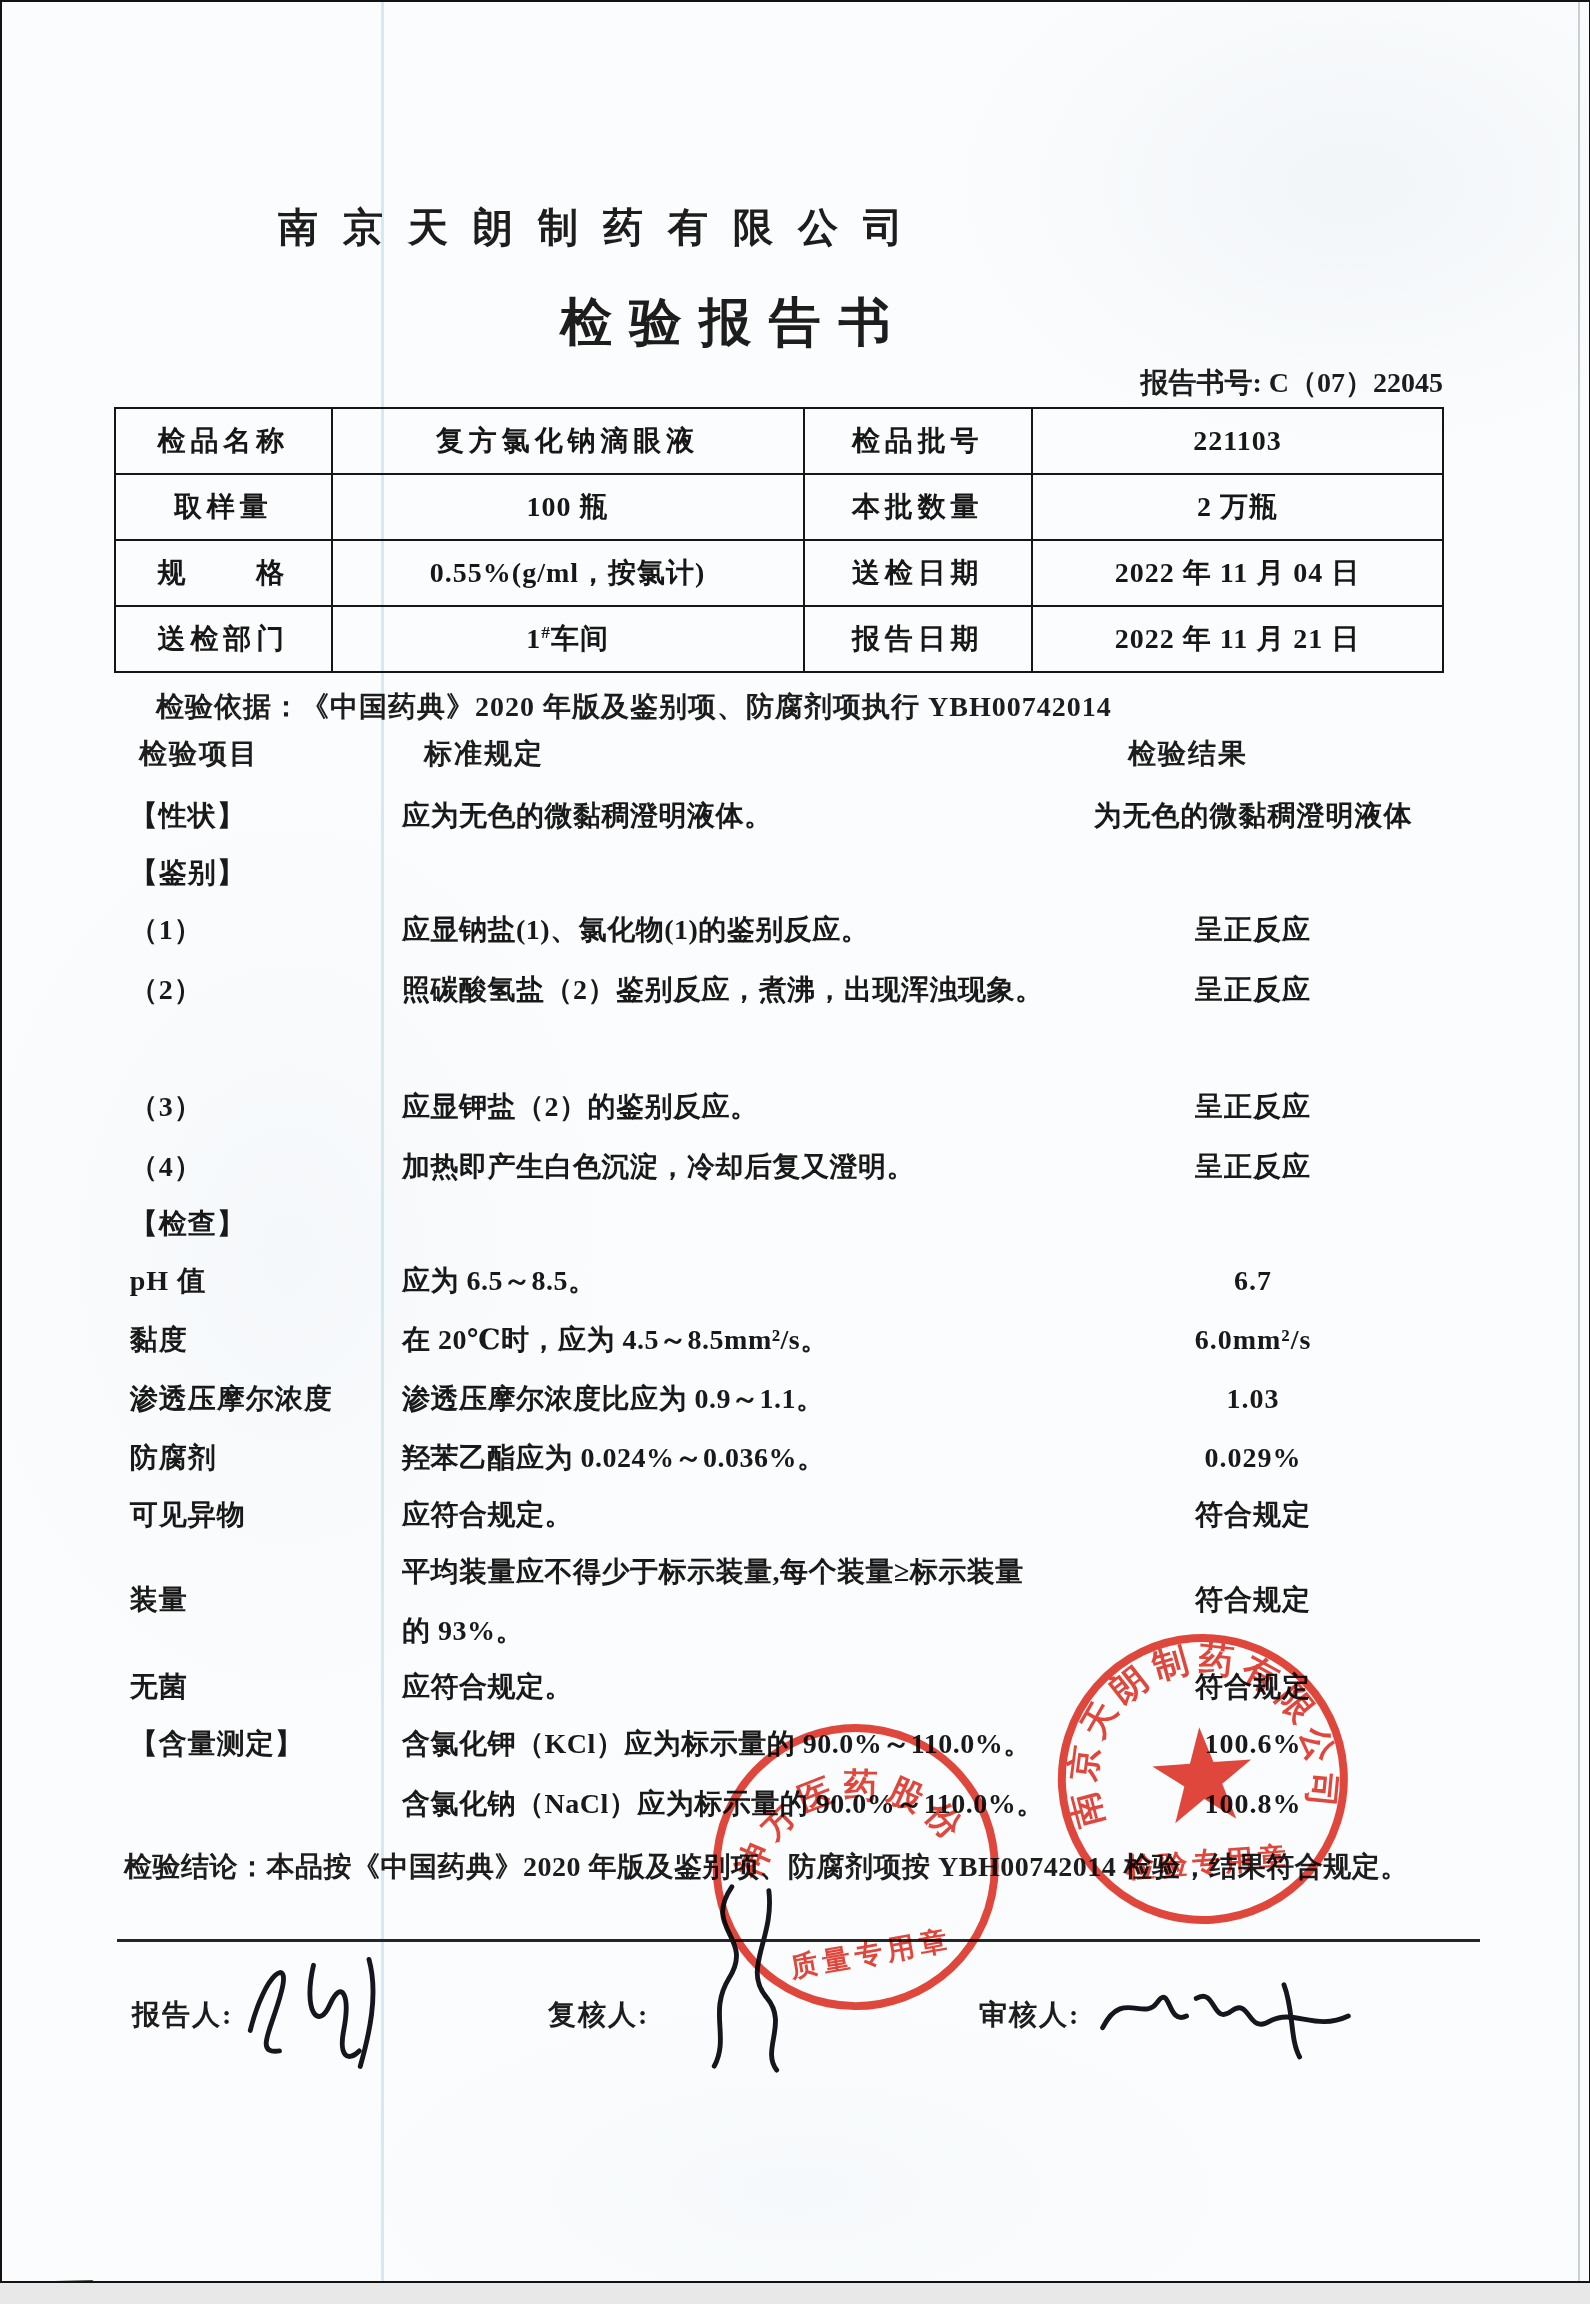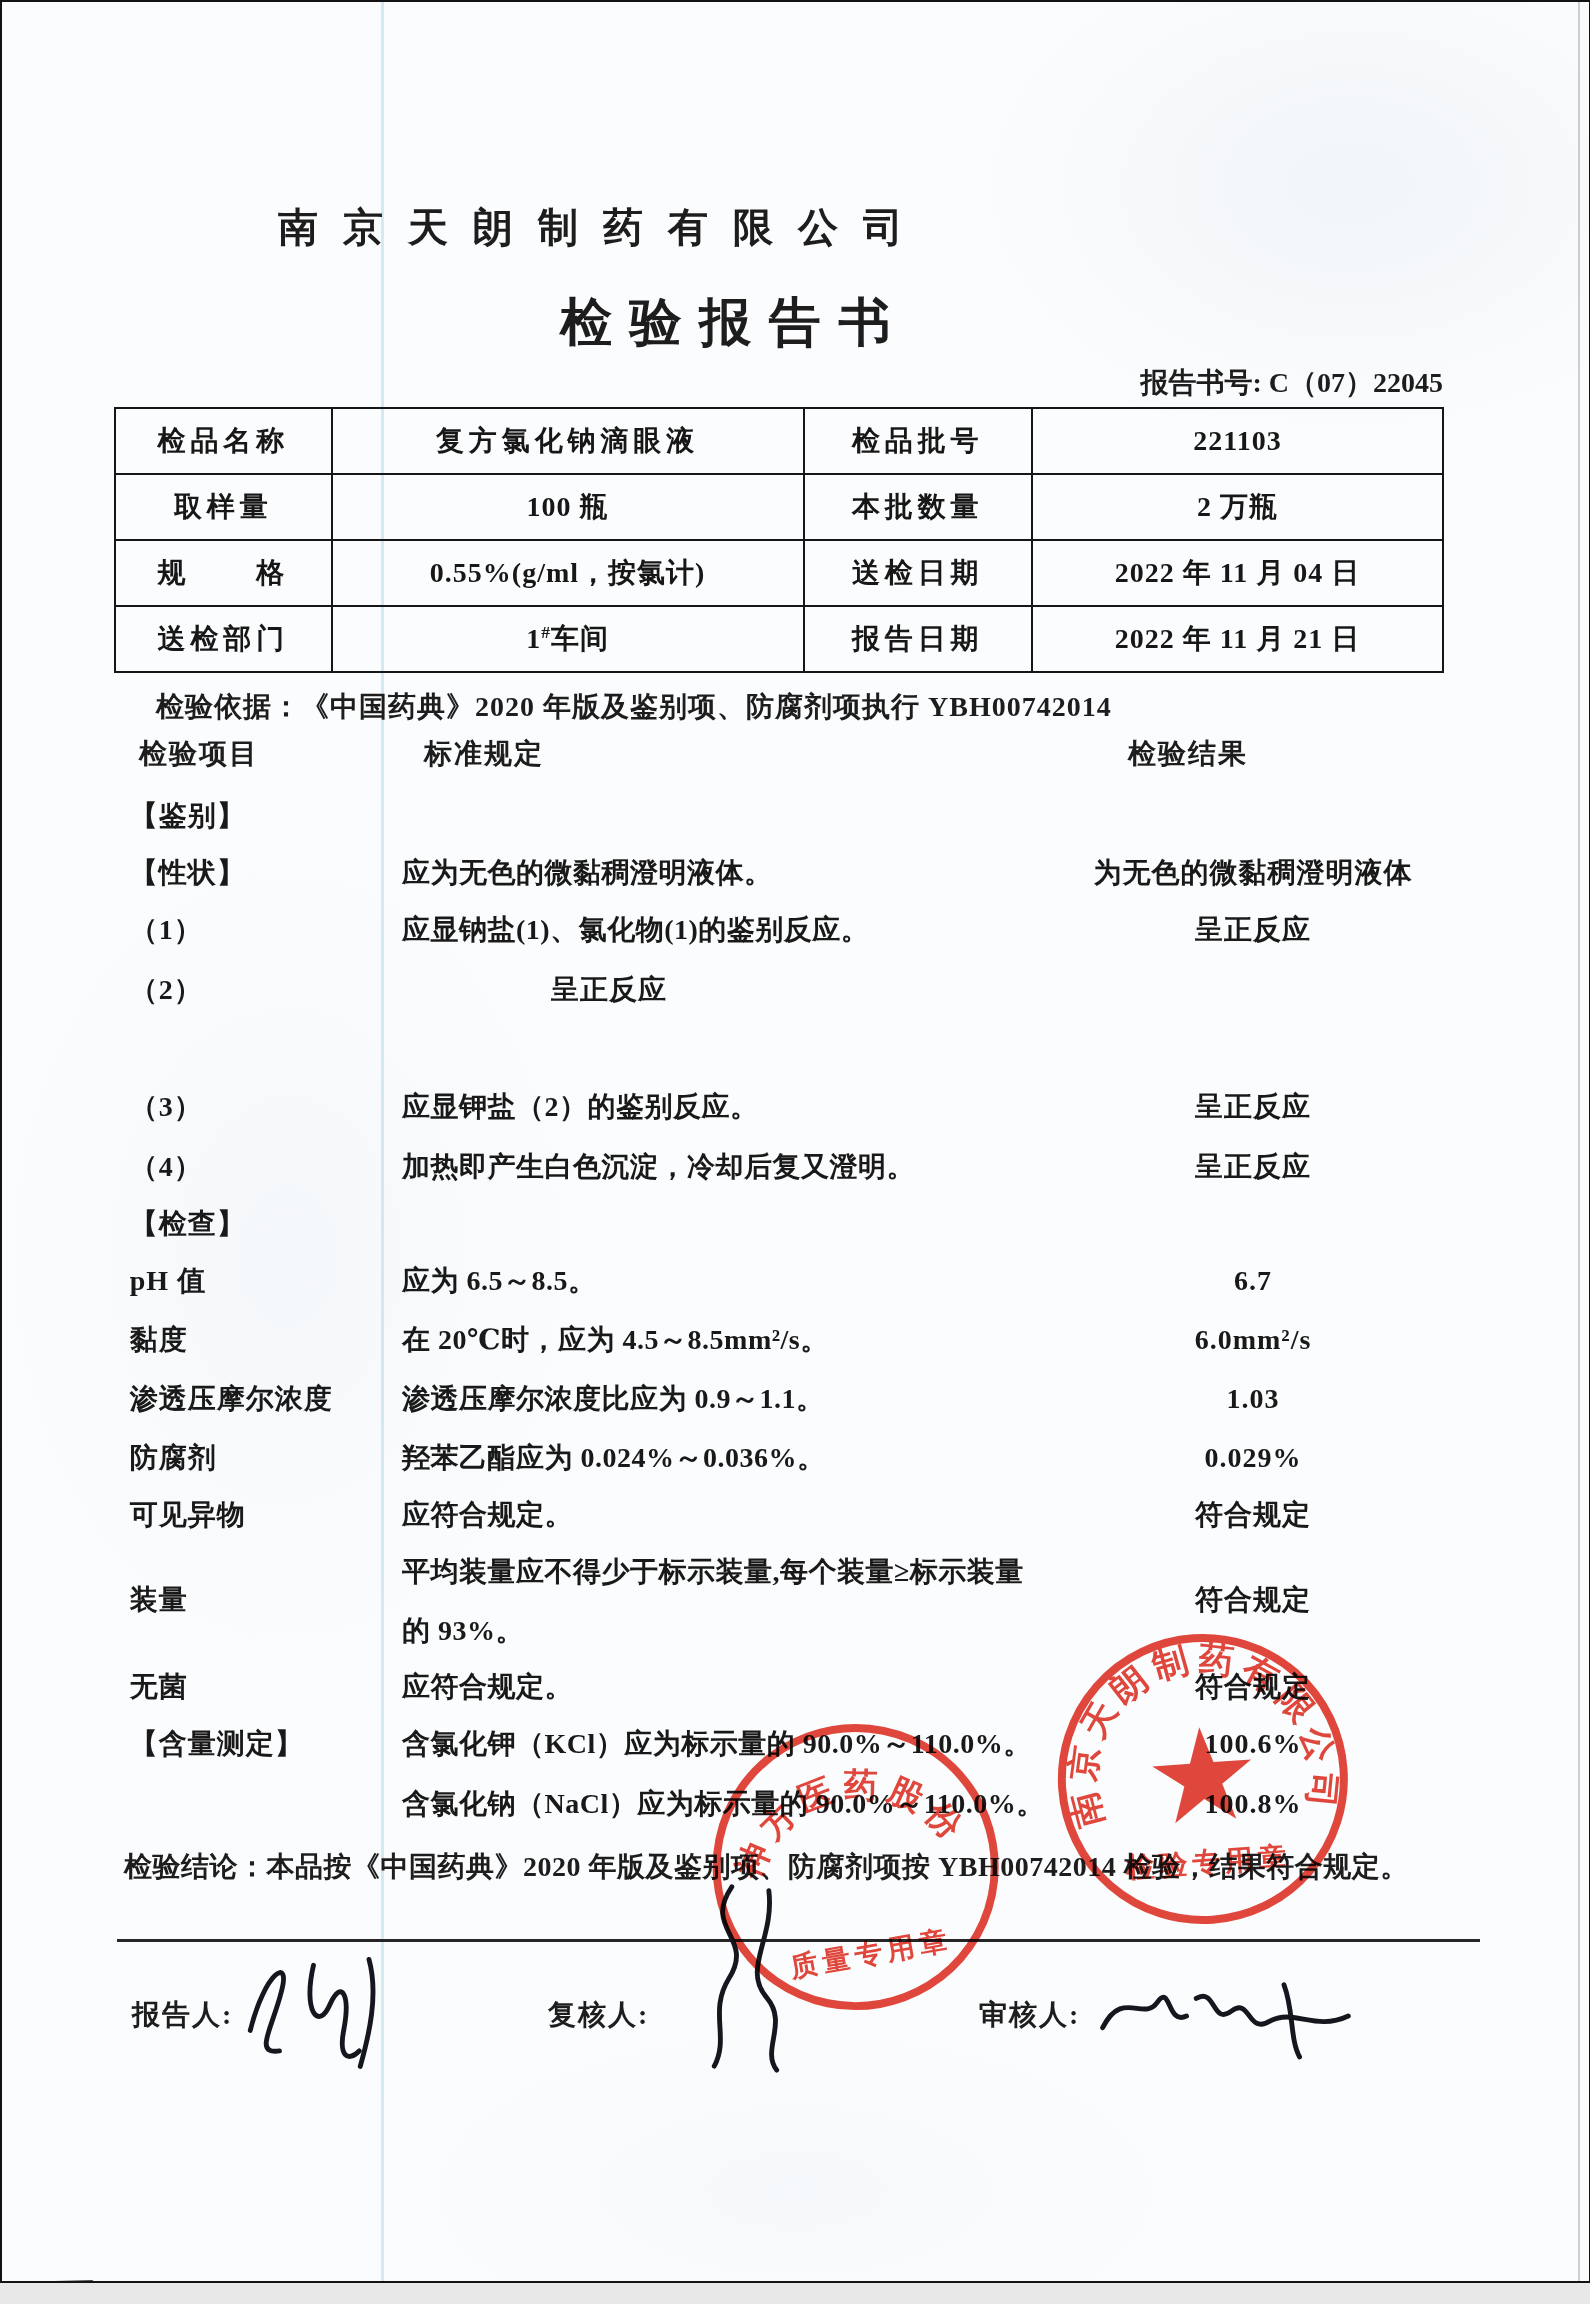--- a/index.html
+++ b/index.html
@@ -95,36 +95,37 @@
     </table>
 
   <div class="abs basis">检验依据：《中国药典》2020 年版及鉴别项、防腐剂项执行 YBH00742014</div>
 
   <div class="abs rh" style="left:137px">检验项目</div>
   <div class="abs rh" style="left:422px">标准规定</div>
   <div class="abs rh" style="left:1126px">检验结果</div>
 
   <div class="results">
     <div class="rrow h58">
+      <div class="c-item">【性状】</div>
+      <div class="c-std" style="white-space:normal">应为无色的微黏稠澄明液体。</div>
+      <div class="c-res">为无色的微黏稠澄明液体</div>
+    </div>
+    <div class="rrow h58">
       <div class="c-item">【鉴别】</div>
       <div class="c-std"></div>
       <div class="c-res"></div>
     </div>
-    <div class="rrow h58">
-      <div class="c-item">【性状】</div>
-      <div class="c-std" style="white-space:normal">应为无色的微黏稠澄明液体。</div>
-      <div class="c-res">为无色的微黏稠澄明液体</div>
-    </div>
     <div class="rrow h62">
       <div class="c-item">（1）</div>
       <div class="c-std" style="white-space:normal">应显钠盐(1)、氯化物(1)的鉴别反应。</div>
       <div class="c-res">呈正反应</div>
     </div>
     <div class="rrow h120">
       <div class="c-item">（2）</div>
+      <div class="c-std" style="white-space:normal">照碳酸氢盐（2）鉴别反应，煮沸，出现浑浊现象。</div>
       <div class="c-res">呈正反应</div>
     </div>
     <div class="rrow h62">
       <div class="c-item">（3）</div>
       <div class="c-std" style="white-space:normal">应显钾盐（2）的鉴别反应。</div>
       <div class="c-res">呈正反应</div>
     </div>
     <div class="rrow h58">
       <div class="c-item">（4）</div>
       <div class="c-std" style="white-space:normal">加热即产生白色沉淀，冷却后复又澄明。</div>

